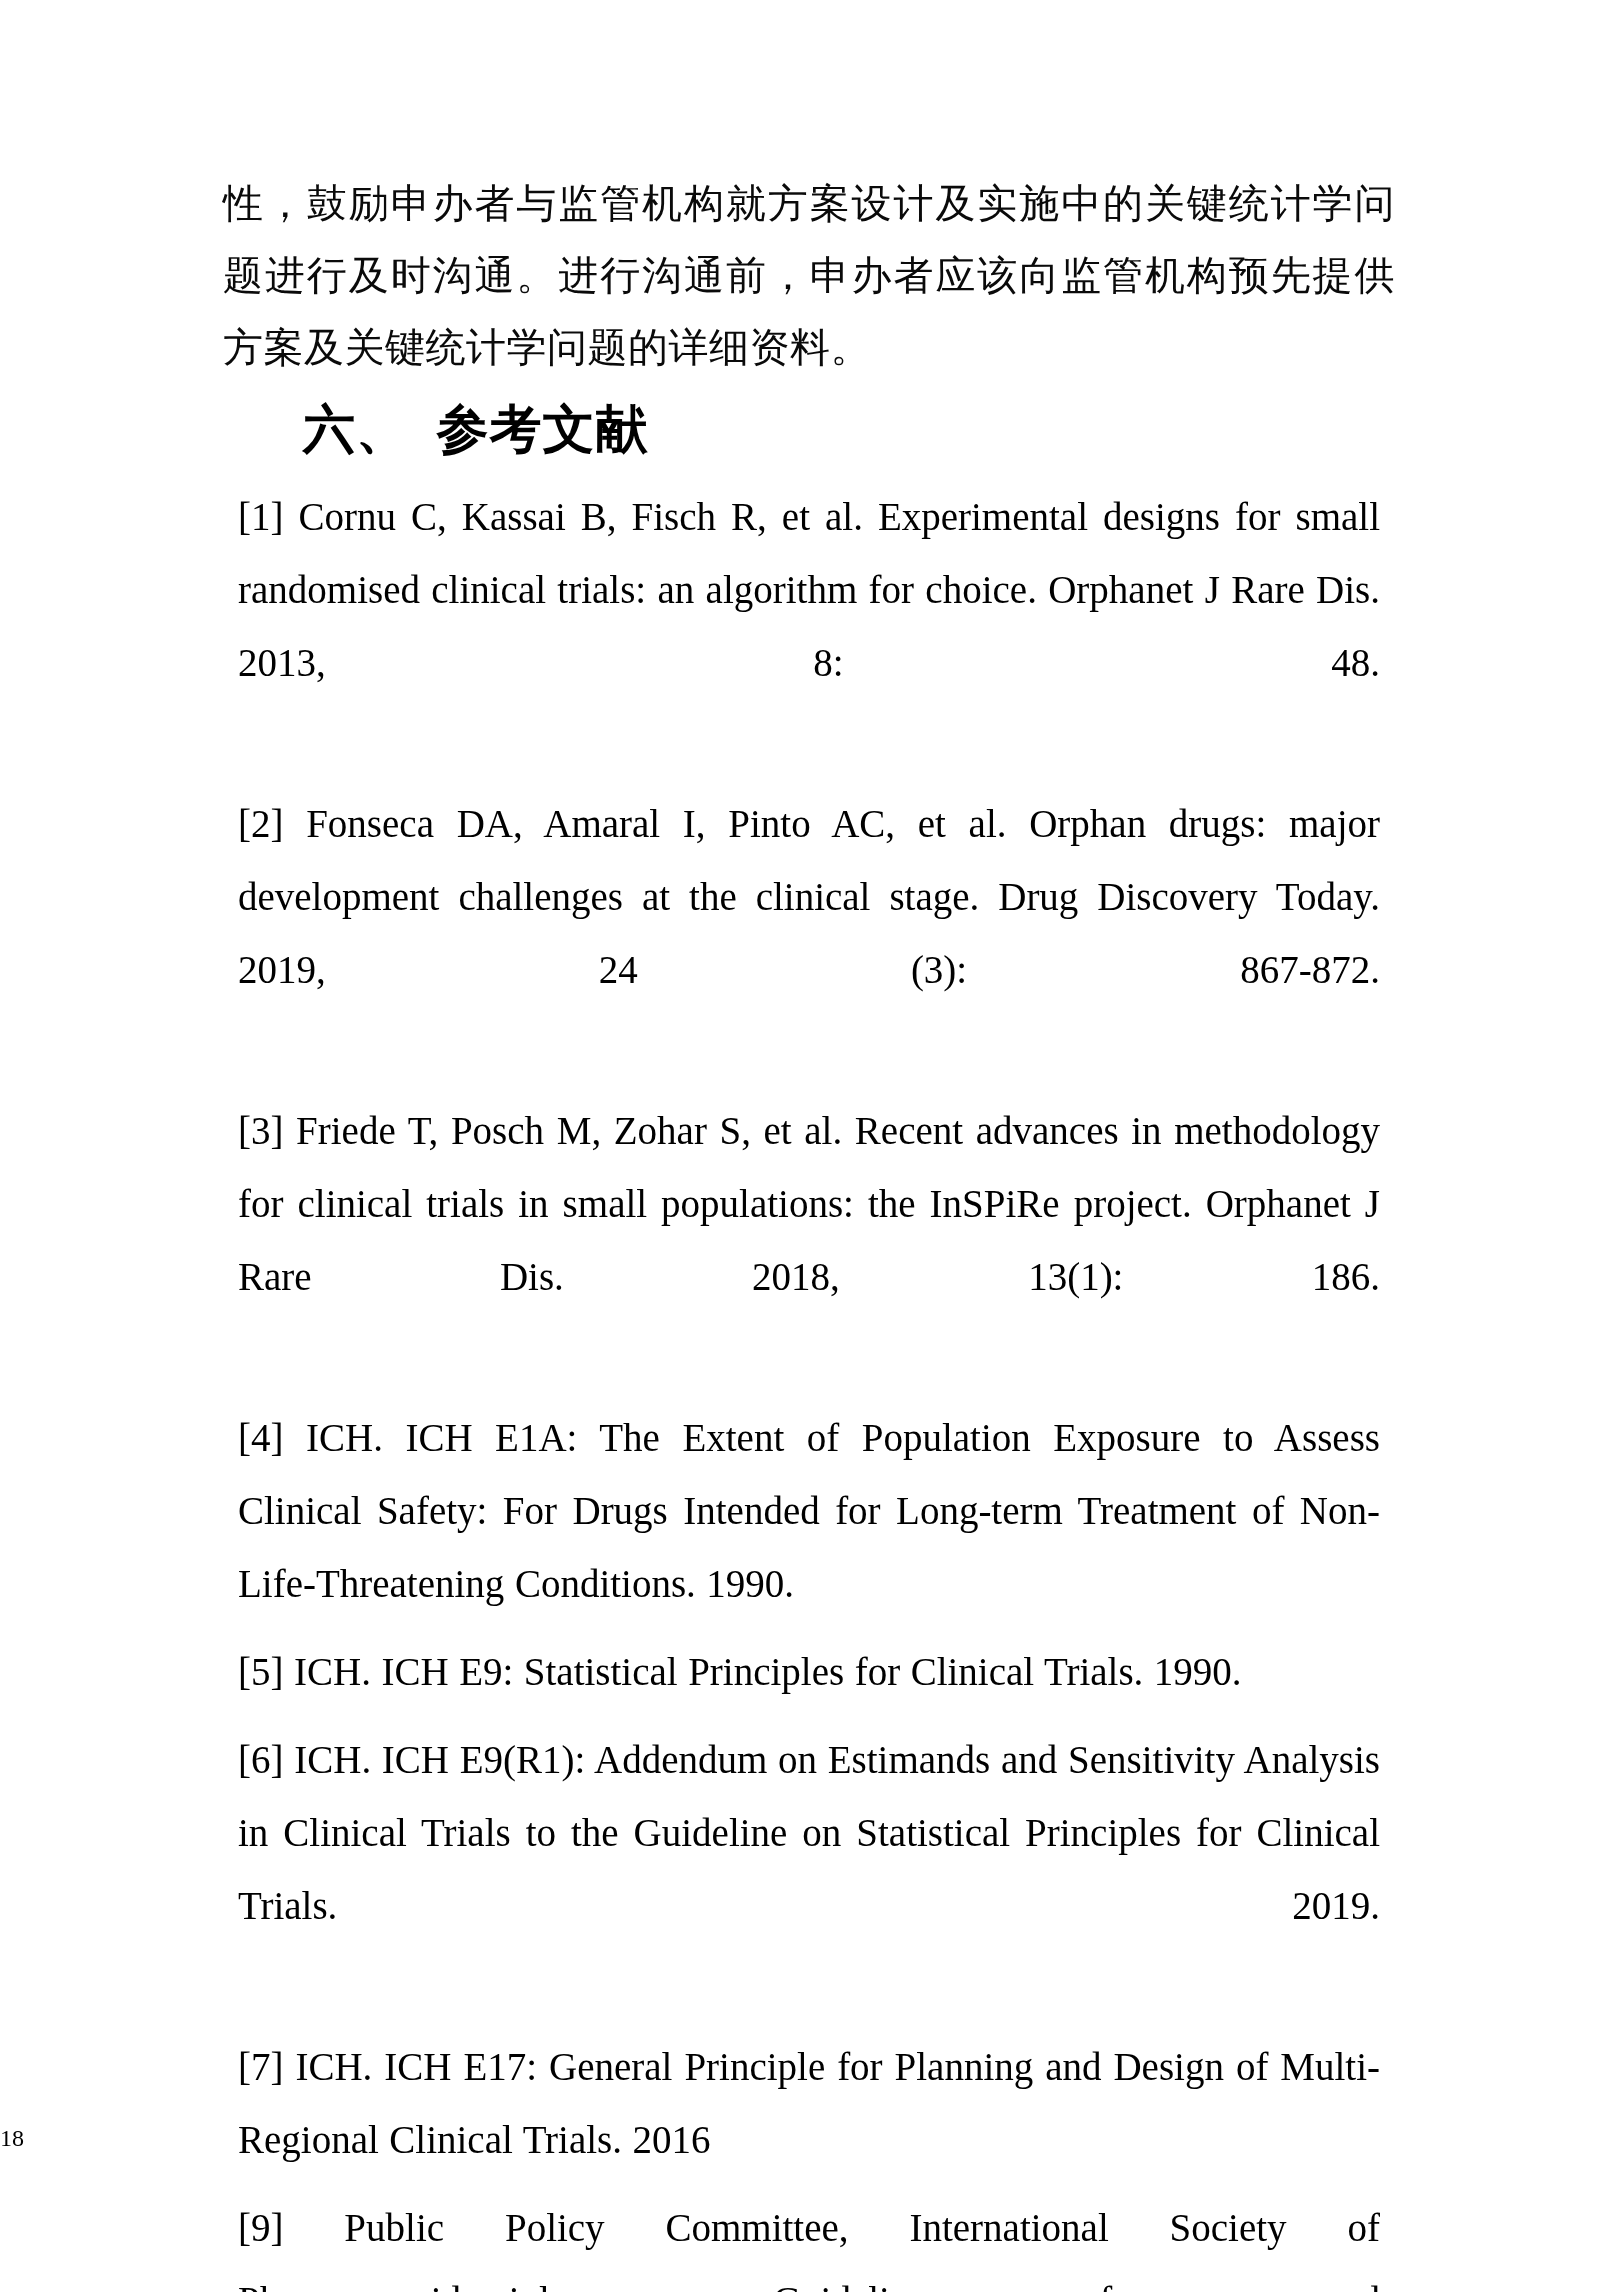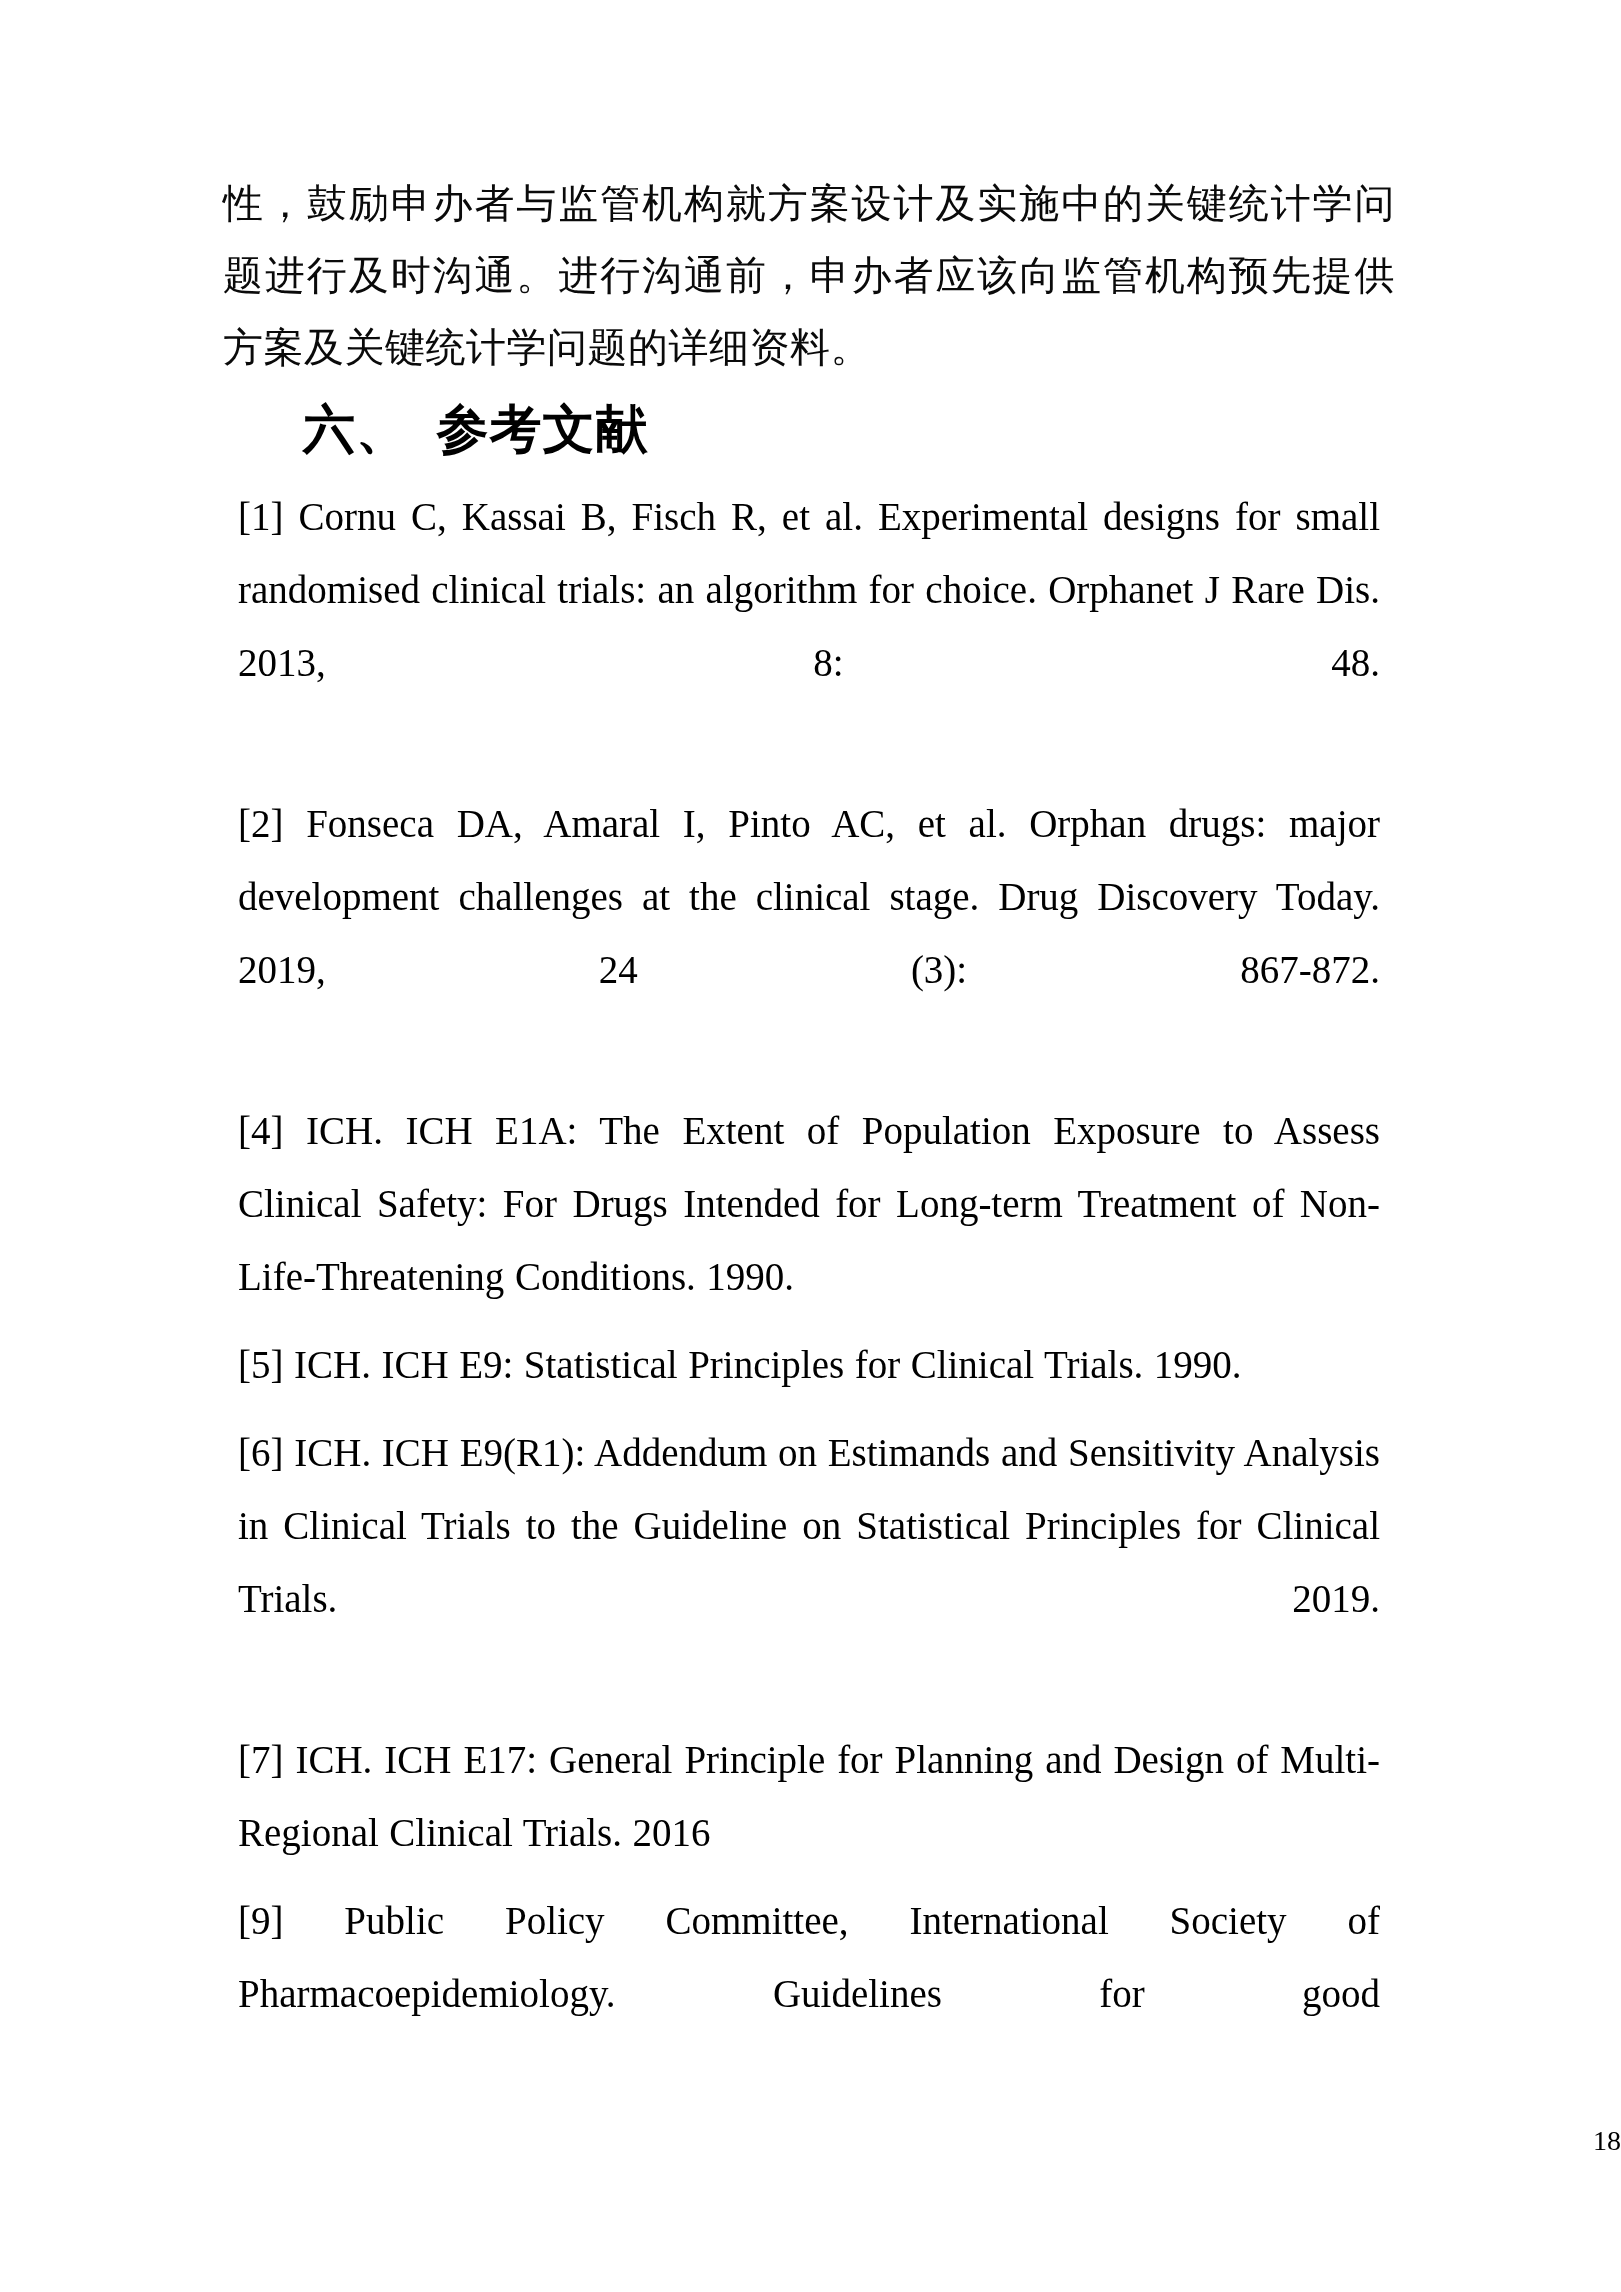--- a/index.html
+++ b/index.html
@@ -75,42 +75,43 @@
     content: "";
     display: inline-block;
     width: 100%;
   }
   
   .page-number {
     position: absolute;
     left: 0;
     right: 0;
     top: 2125px;
-    text-align: right;
+    text-align: left;
     font-family: "Liberation Serif", "DejaVu Serif", serif;
-    font-size: 28px;
+    font-size: 24px;
     color: #000000;
   }
 </style>
 </head>
 <body>
 
 <div class="page">
 
   <div class="content">
 
     <p class="cn-para">性，鼓励申办者与监管机构就方案设计及实施中的关键统计学问题进行及时沟通。进行沟通前，申办者应该向监管机构预先提供方案及关键统计学问题的详细资料。</p>
 
     <h2 class="section-heading">
       <span class="num">六、</span><span>参考文献</span>
     </h2>
 
     <ol class="reference-list">
       <li class="reference-item stretch-last">[1] Cornu C, Kassai B, Fisch R, et al. Experimental designs for small randomised clinical trials: an algorithm for choice. Orphanet J Rare Dis. 2013, 8: 48.</li>
       <li class="reference-item stretch-last">[2] Fonseca DA, Amaral I, Pinto AC, et al. Orphan drugs: major development challenges at the clinical stage. Drug Discovery Today. 2019, 24 (3): 867-872.</li>
+      <li class="reference-item stretch-last">[3] Friede T, Posch M, Zohar S, et al. Recent advances in methodology for clinical trials in small populations: the InSPiRe project. Orphanet J Rare Dis. 2018, 13(1): 186.</li>
       <li class="reference-item">[4] ICH. ICH E1A: The Extent of Population Exposure to Assess Clinical Safety: For Drugs Intended for Long-term Treatment of Non-Life-Threatening Conditions. 1990.</li>
       <li class="reference-item">[5] ICH. ICH E9: Statistical Principles for Clinical Trials. 1990.</li>
       <li class="reference-item stretch-last">[6] ICH. ICH E9(R1): Addendum on Estimands and Sensitivity Analysis in Clinical Trials to the Guideline on Statistical Principles for Clinical Trials. 2019.</li>
       <li class="reference-item">[7] ICH. ICH E17: General Principle for Planning and Design of Multi-Regional Clinical Trials. 2016</li>
       <li class="reference-item stretch-last">[9] Public Policy Committee, International Society of Pharmacoepidemiology. Guidelines for good</li>
     </ol>
 
   </div>
 
   <div class="page-number">18</div>

